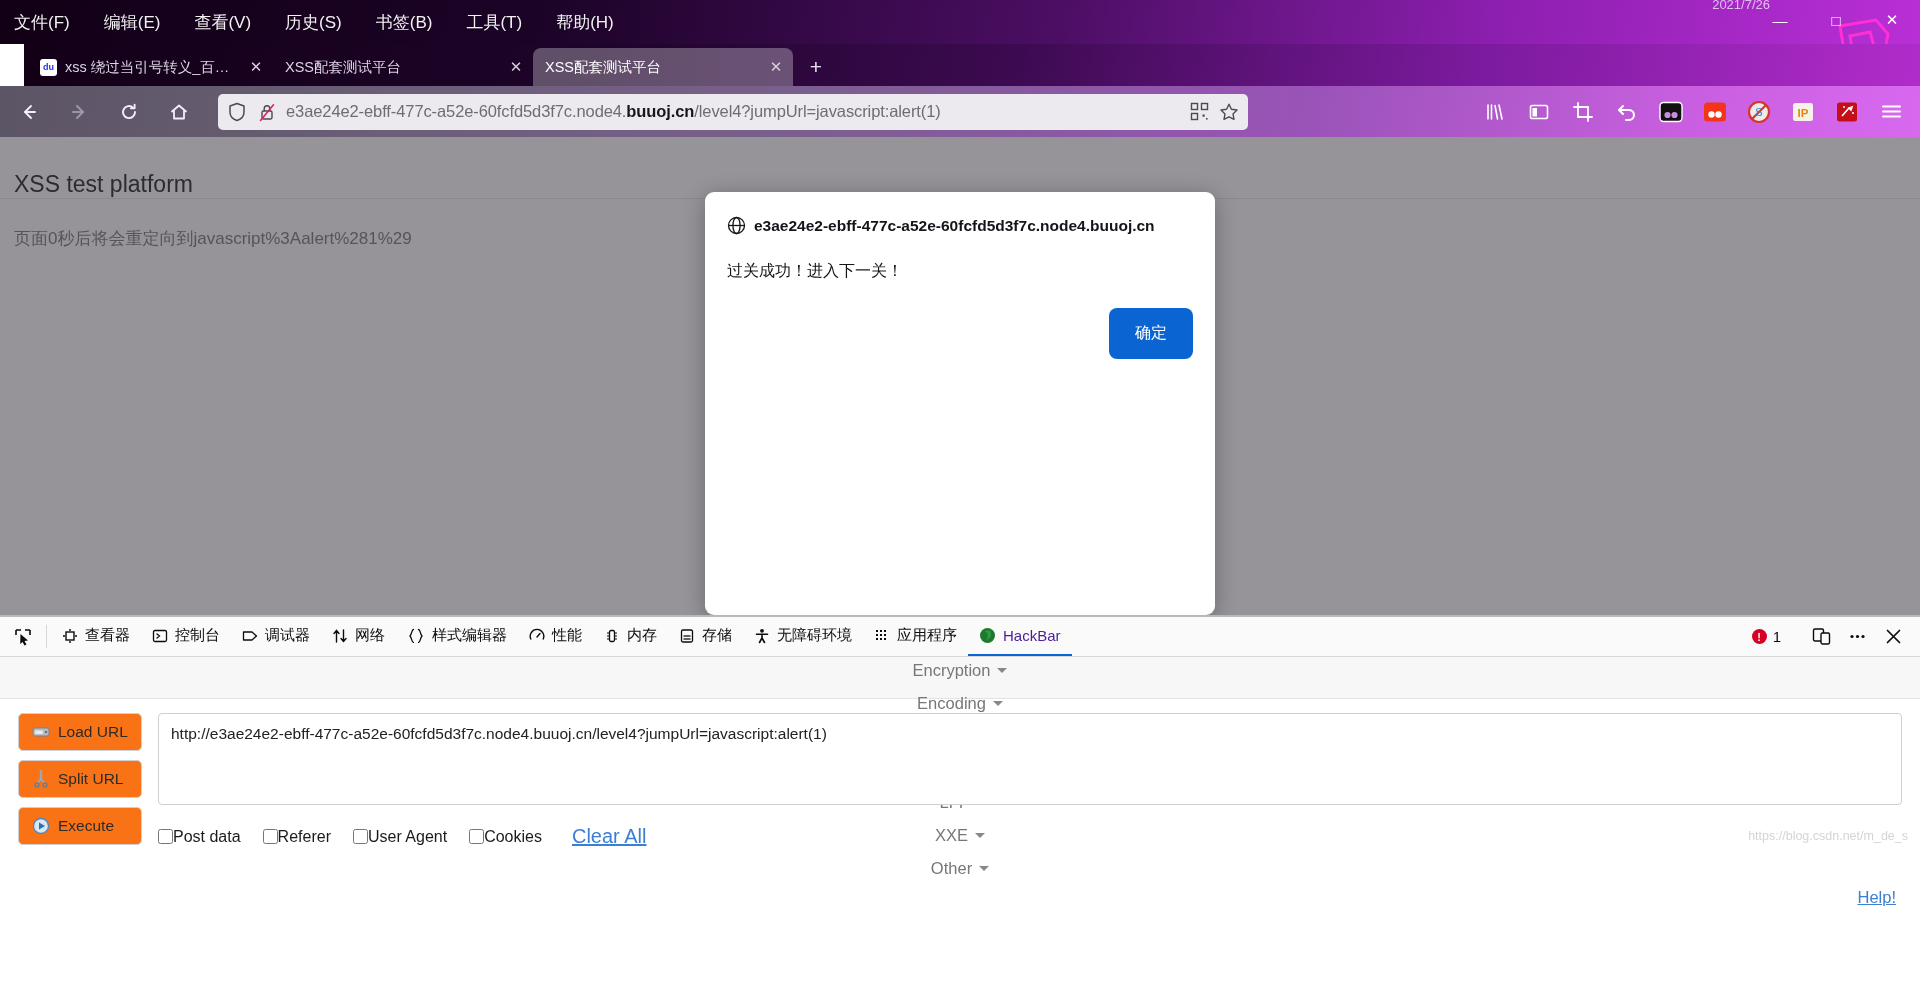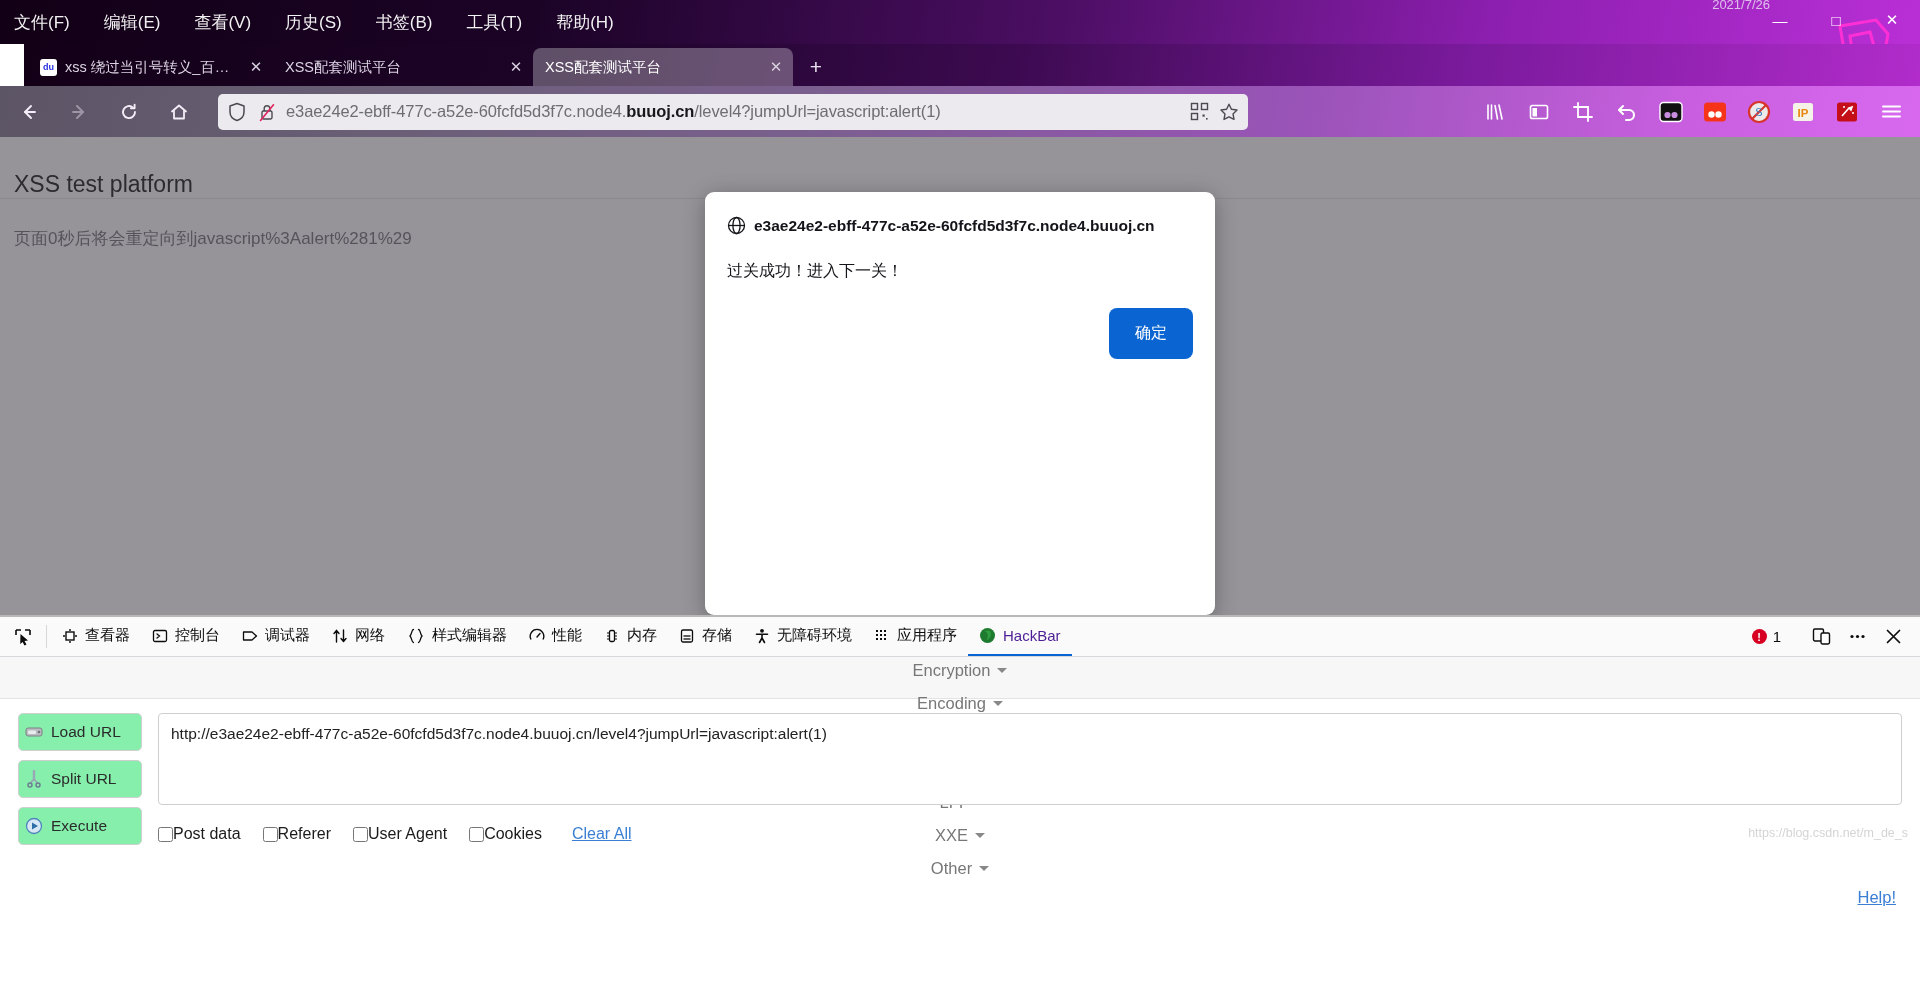--- a/index.html
+++ b/index.html
@@ -360,25 +360,25 @@
     display: flex;
     flex-direction: column;
     gap: 9px;
     width: 124px;
     flex: 0 0 auto;
   }
   .hb-btn {
     height: 38px;
     border: 1px solid #cfcfcf;
     border-radius: 5px;
-    background: #86efac;
+    background: #f97316;
     display: flex;
     align-items: center;
     gap: 8px;
-    padding-left: 6px;
+    padding-left: 13px;
     font-size: 15.5px;
     color: #2b2b2b;
     font-family: "Liberation Sans", sans-serif;
     cursor: pointer;
   }
   .hb-right { flex: 1; }
   .hb-textarea {
     width: 100%;
     height: 92px;
     border: 1px solid #cfcfcf;
@@ -394,21 +394,21 @@
   .hb-opts {
     margin-top: 16px;
     display: flex;
     align-items: center;
     gap: 22px;
     font-size: 16px;
     color: #1b1b1b;
   }
   .hb-opt { display: flex; align-items: center; gap: 0; }
   .hb-opt input { width: 15px; height: 15px; }
-  .hb-clear { color: #3b7fd4; margin-left: 8px; font-size: 16px; }
+  .hb-clear { color: #3b7fd4; margin-left: 8px; font-size: 20px; }
 
   .watermark {
     position: absolute;
     right: 12px;
     bottom: 5px;
     font-size: 12.5px;
     color: #d4d4d4;
   }
   .footer-area { position: relative; flex: 1; }
 </style>

